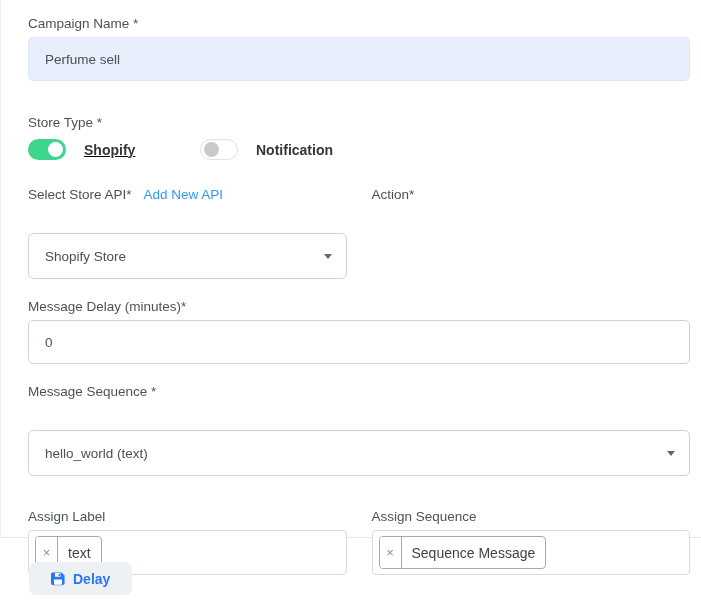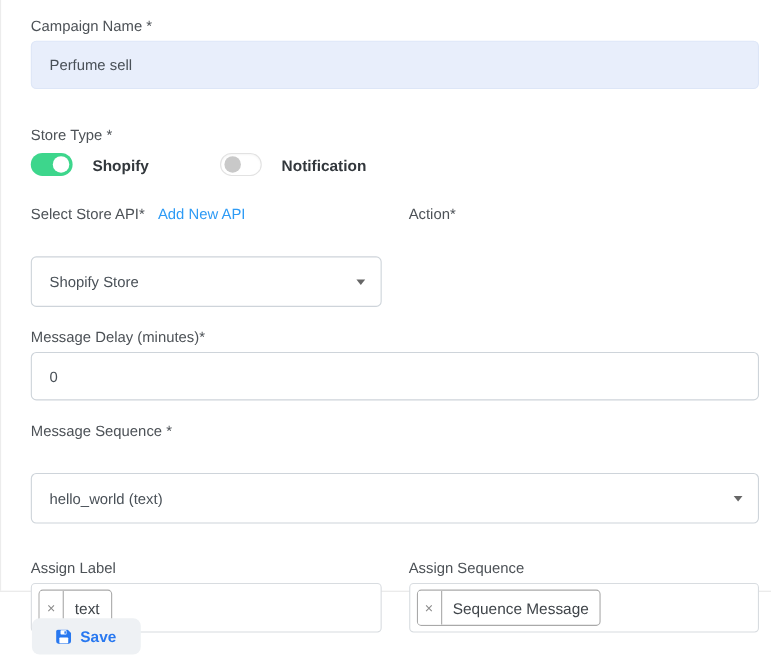--- a/index.html
+++ b/index.html
@@ -29,21 +29,21 @@
   .group-sm { margin-bottom:20px; }
   .group-campaign { margin-bottom:34px; }
   .group-store { margin-bottom:27px; }
   .group-cols { display:flex; gap:25px; margin-bottom:20px; }
   .group-cols.last { margin-bottom:11px; }
   .col { flex:1 1 0; min-width:0; }
   .group-template { margin-bottom:33px; }
 
   .toggles { display:flex; align-items:center; margin-top:9px; }
   .toggle-group { display:flex; align-items:center; }
-  .toggle-group.first { width:172px; }
+  .toggle-group.first { width:172px;text-decoration:underline; }
   .toggle { position:relative; width:38px; height:21px; border-radius:11px; cursor:pointer; }
   .toggle.on { background:#3dd68c; }
   .toggle.off { background:#fff; border:1px solid #e2e2e2;
     box-shadow:inset 0 1px 2px rgba(0,0,0,0.04); }
   .toggle .knob { position:absolute; top:3px; width:15px; height:15px; border-radius:50%; }
   .toggle.on .knob { right:3px; background:#fff; }
   .toggle.off .knob { left:3px; top:2px; background:#c9c9c9; }
   .toggle-label { font-size:14px; font-weight:700; color:#32373c; margin-left:18px; }
 
   .tag-box { width:100%; height:45px; border:1px solid #d8dce0; border-radius:4px;
@@ -142,16 +142,16 @@
   </div>
 
   <div class="card-footer">
     <button class="save-btn">
       <svg width="14" height="14" viewBox="0 0 16 16">
         <path fill="#2878f0" d="M2.5 1h10L16 4.5V13.5A2.5 2.5 0 0 1 13.5 16h-11A2.5 2.5 0 0 1 0 13.5v-11A2.5 2.5 0 0 1 2.5 1z" transform="translate(0,-0.5) scale(0.97)"></path>
         <rect x="4.6" y="1.2" width="6.2" height="4.2" rx="0.6" fill="#ffffff"></rect>
         <rect x="8.6" y="2" width="1.6" height="2.6" rx="0.4" fill="#2878f0"></rect>
         <rect x="3.4" y="8.6" width="9.2" height="6" rx="0.8" fill="#ffffff"></rect>
       </svg>
-      <span class="save-label">Save</span>
+      <span class="save-label">Delay</span>
     </button>
   </div>
 </div>
 
 </body></html>

